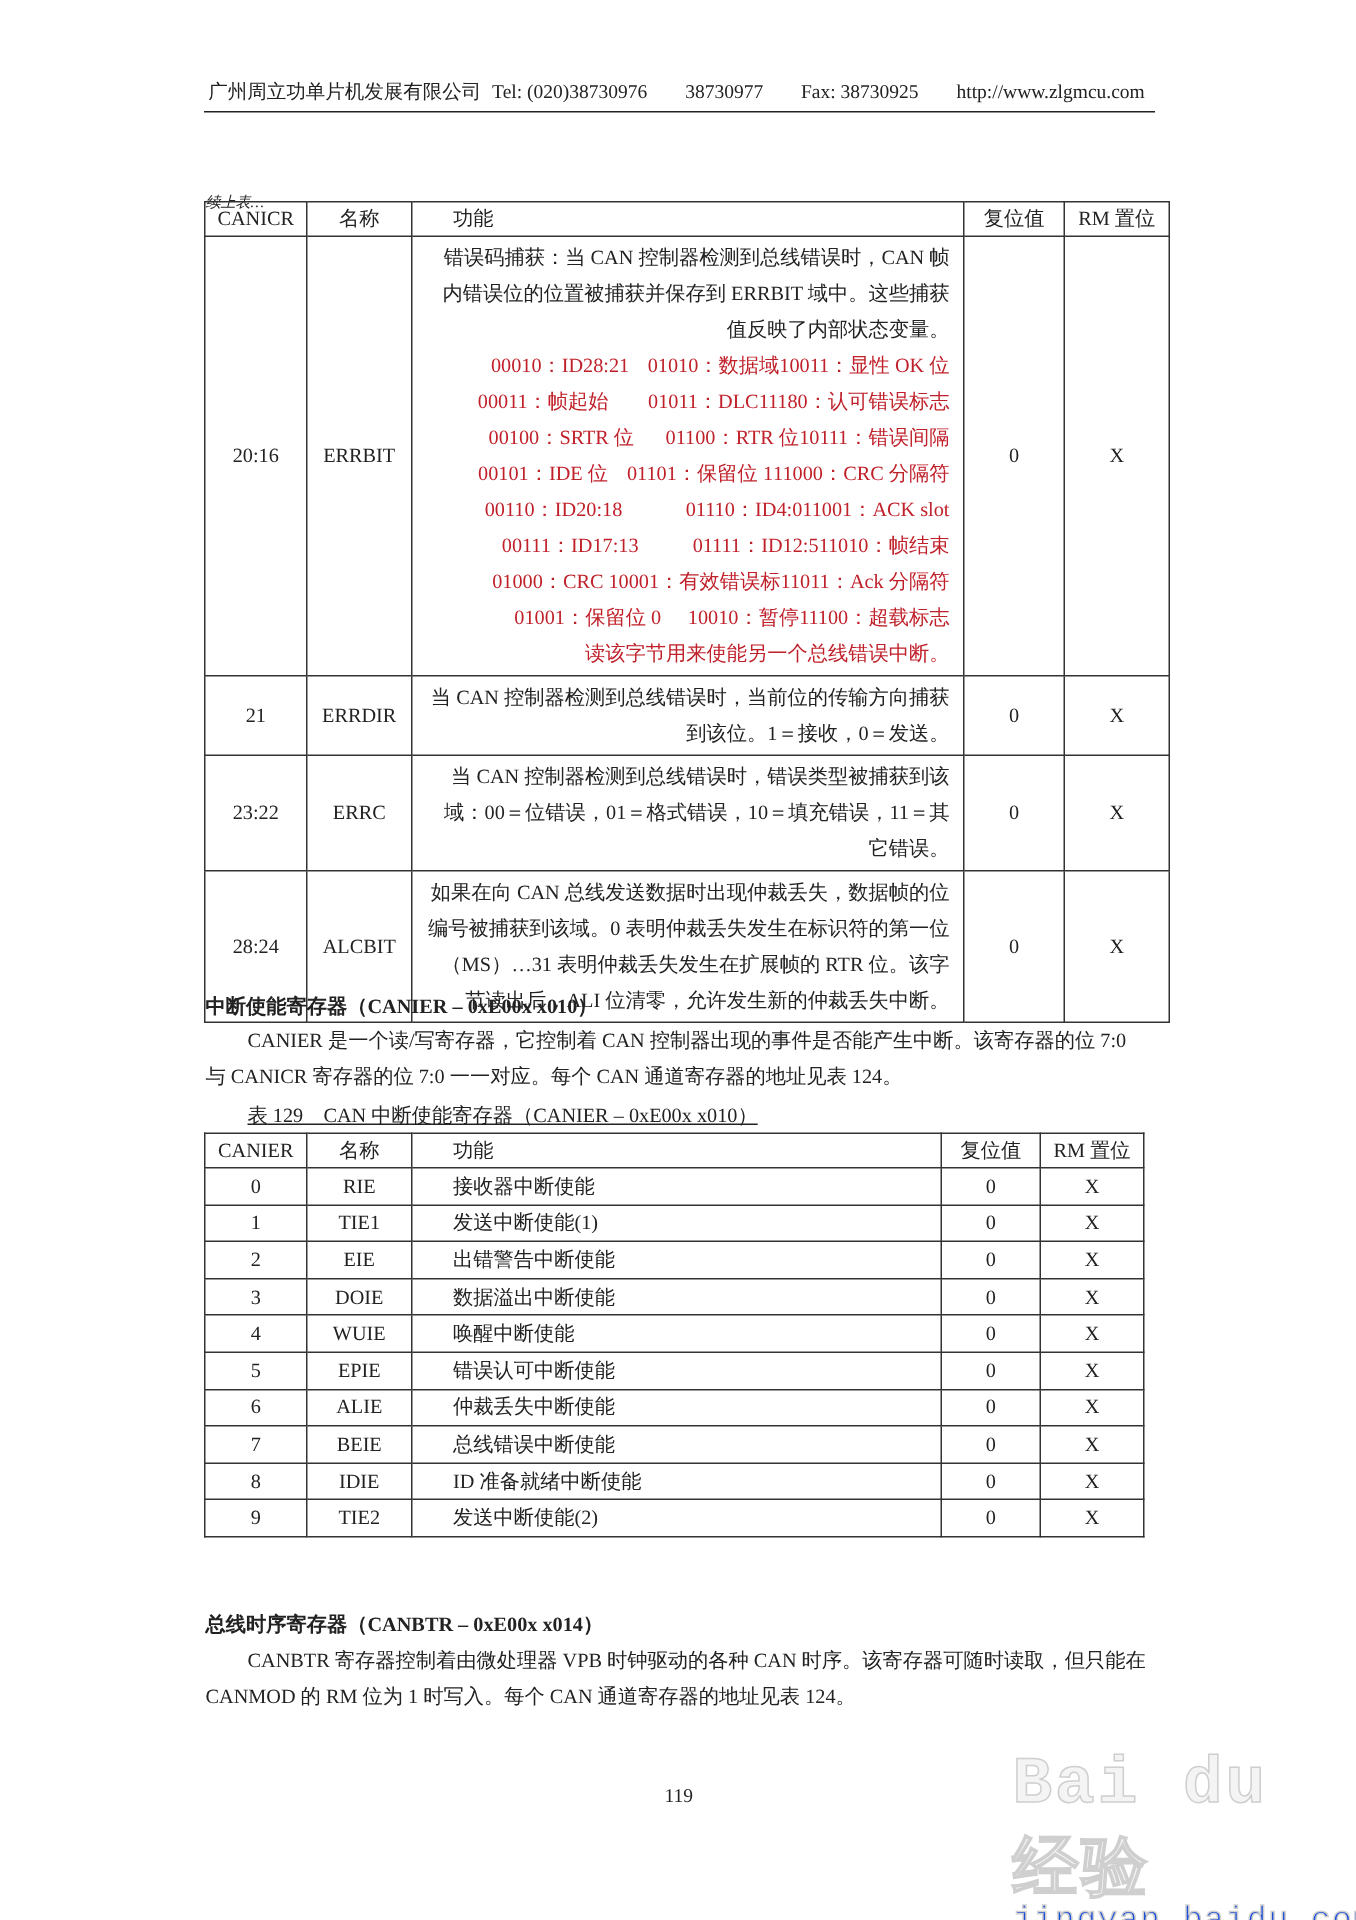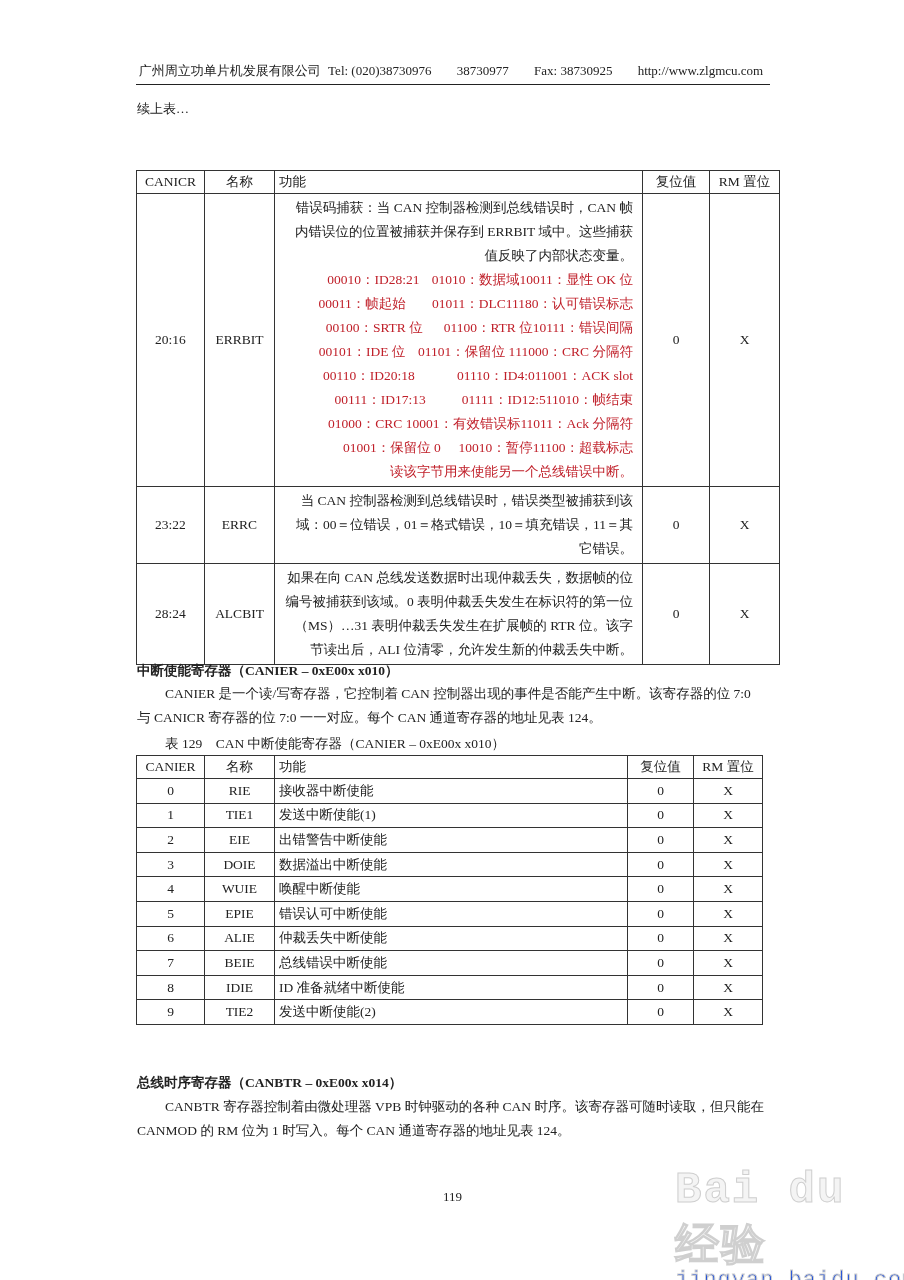--- a/index.html
+++ b/index.html
@@ -1,31 +1,31 @@
 <!DOCTYPE html>
 <html><head>
 <meta charset="utf-8">
 <style>
   html, body { margin:0; padding:0; background:#ffffff; }
   body { width:904px; height:1280px; position:relative; overflow:hidden;
          font-family:"Liberation Serif","DejaVu Serif",serif; color:#222; font-size:13.5px; }
-  .header { position:absolute; left:136px; top:62px; width:634px; height:22px;
+  .header { position:absolute; left:136px; top:52px; width:634px; height:22px;
             border-bottom:1.5px solid #222; font-size:13px; white-space:nowrap; text-align:center; }
   .header span { margin-right:4px; }
   .header .gap { display:inline-block; width:14px; }
-  .cont { position:absolute; left:137px; top:100px; font-size:13px; }
+  .cont { position:absolute; left:137px; top:128px; font-size:10px;font-style:italic; }
   table { border-collapse:collapse; position:absolute; table-layout:fixed; }
   td, th { border:1px solid #333; font-weight:normal; font-size:13.5px; padding:0; }
   th { height:22px; }
   .c { text-align:center; }
-  .l { text-align:left; padding-left:4px; }
+  .l { text-align:left; padding-left:27px; }
   .desc { padding:2px 9px 2px 9px; line-height:24px; text-align:right; }
   .red { color:#c0202a; }
   .codes span { display:inline-block; }
-  .t1 { left:136px; top:134px; width:643px;margin-top:36px; }
+  .t1 { left:136px; top:134px; width:643px; }
   .t2 { left:136px; top:755px; width:626px; }
   .t2 td { height:23.6px; }
   .sec-title { position:absolute; left:137px; font-weight:bold; font-size:13.5px; }
   .para { position:absolute; left:137px; width:630px; font-size:13.5px; line-height:24px; text-indent:28px; }
   .caption { position:absolute; left:165px; font-size:13.5px; }
   .pageno { position:absolute; left:443px; top:1189px; font-size:13px; }
   .wm { position:absolute; left:640px; top:1165px; color:#d8d8d8; font-family:Liberation Mono, monospace;margin-left:35px; }
   .wm .big { font-size:44px; font-weight:bold; letter-spacing:2px; -webkit-text-stroke:1px #cfcfcf; color:#f4f4f4; }
   .wm .small { font-size:22px; display:block; margin-top:-6px; letter-spacing:1px; color:#1d4ed8; -webkit-text-stroke:1px #d0d0d0; }
 </style>
@@ -72,39 +72,46 @@
         <div><span style="width:120px">00111：ID17:13</span><span style="width:120px">01111：ID12:5</span><span>11010：帧结束</span></div>
         <div><span style="width:95px">01000：CRC</span><span style="width:118px">10001：有效错误标</span><span>11011：Ack 分隔符</span></div>
         <div><span style="width:110px">01001：保留位 0</span><span style="width:92px">10010：暂停</span><span>11100：超载标志</span></div>
         <div>读该字节用来使能另一个总线错误中断。</div>
       </div>
     </td>
     <td class="c">0</td>
     <td class="c">X</td>
   </tr>
   <tr>
+    <td class="c">21</td>
+    <td class="c">ERRDIR</td>
+    <td class="desc">当 CAN 控制器检测到总线错误时，当前位的传输方向捕获到该位。1＝接收，0＝发送。</td>
+    <td class="c">0</td>
+    <td class="c">X</td>
+  </tr>
+  <tr>
     <td class="c">23:22</td>
     <td class="c">ERRC</td>
     <td class="desc">当 CAN 控制器检测到总线错误时，错误类型被捕获到该域：00＝位错误，01＝格式错误，10＝填充错误，11＝其它错误。</td>
     <td class="c">0</td>
     <td class="c">X</td>
   </tr>
   <tr>
     <td class="c">28:24</td>
     <td class="c">ALCBIT</td>
     <td class="desc">如果在向 CAN 总线发送数据时出现仲裁丢失，数据帧的位编号被捕获到该域。0 表明仲裁丢失发生在标识符的第一位（MS）…31 表明仲裁丢失发生在扩展帧的 RTR 位。该字节读出后，ALI 位清零，允许发生新的仲裁丢失中断。</td>
     <td class="c">0</td>
     <td class="c">X</td>
   </tr>
 </tbody>
   </table>
 
 <div class="sec-title" style="top:662px;">中断使能寄存器（CANIER – 0xE00x x010）</div>
 <div class="para" style="top:682px;">CANIER 是一个读/写寄存器，它控制着 CAN 控制器出现的事件是否能产生中断。该寄存器的位 7:0 与 CANICR 寄存器的位 7:0 一一对应。每个 CAN 通道寄存器的地址见表 124。</div>
-<div class="caption" style="top:735px;">表 129　CAN 中断使能寄存器（CANIER – 0xE00x x010）</div>
+<div class="caption" style="top:735px;text-decoration:underline;">表 129　CAN 中断使能寄存器（CANIER – 0xE00x x010）</div>
 
 <table class="t2">
   <colgroup>
       <col style="width:68px">
       <col style="width:70px">
       <col style="width:353px">
       <col style="width:66px">
       <col style="width:69px">
     </colgroup>
   <tbody>

